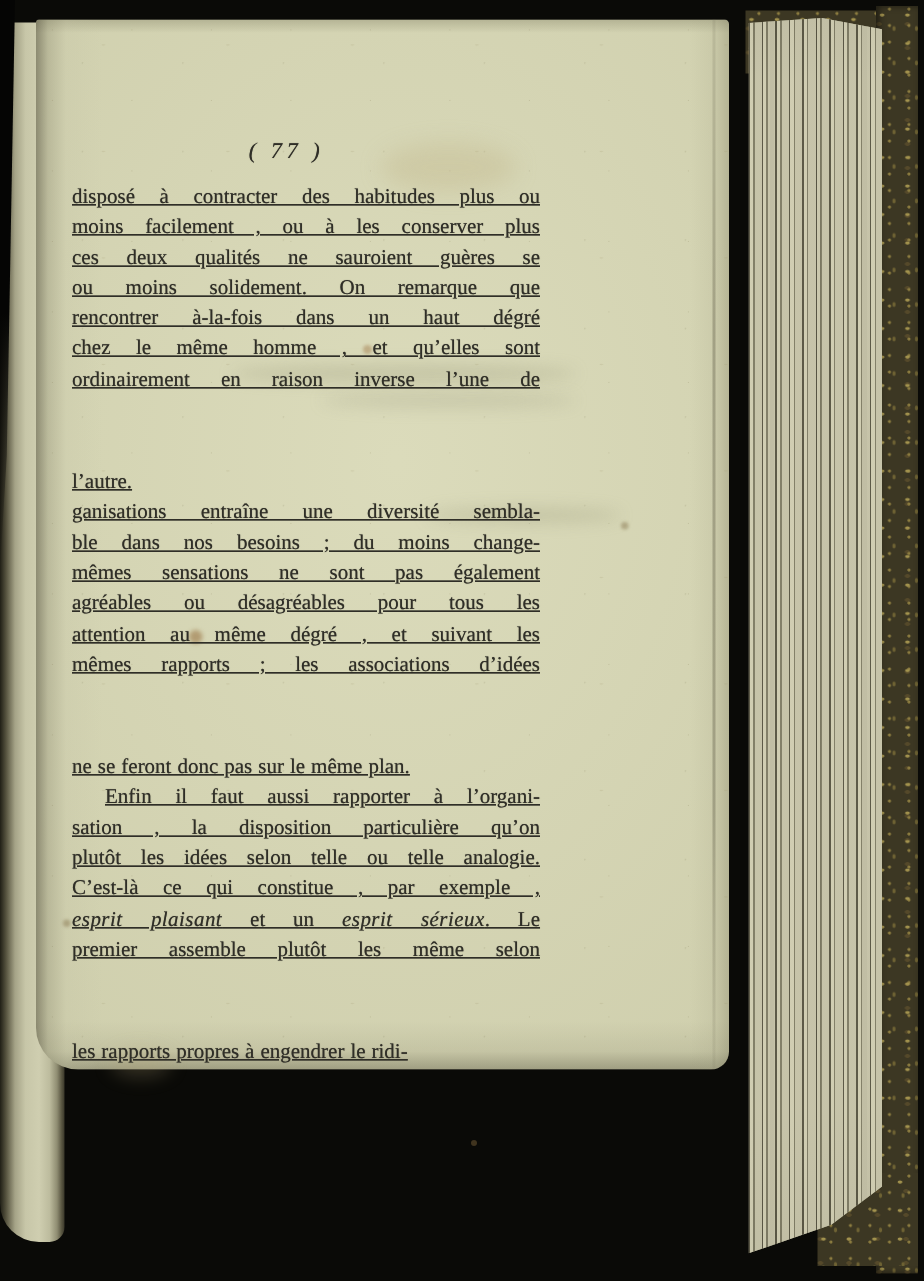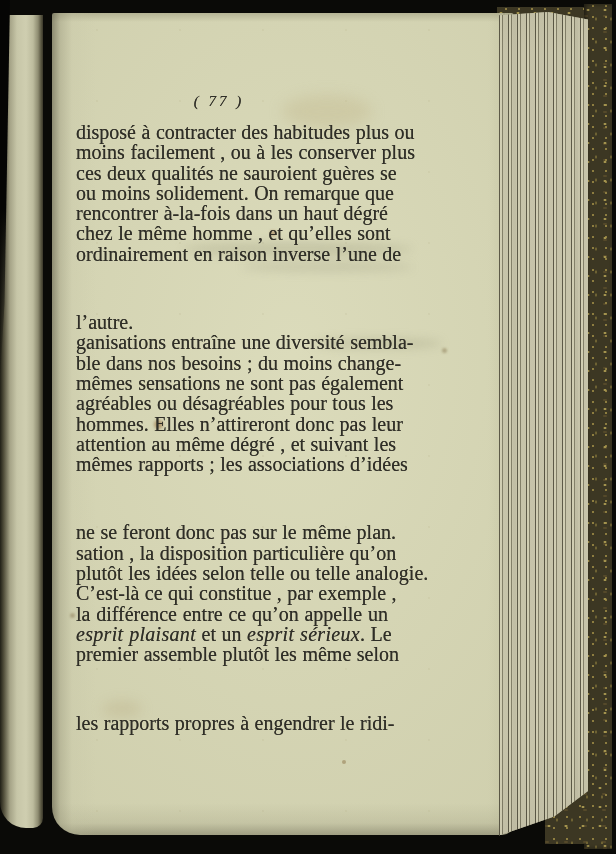--- a/index.html
+++ b/index.html
@@ -22,21 +22,21 @@
       radial-gradient(2px 3px at 12px 15px,#6e6233 40%,transparent 66%),
       radial-gradient(2px 2px at 9px 2px,#8d7d40 40%,transparent 62%),
       radial-gradient(3px 2px at 2px 12px,#55492a 50%,transparent 72%);
     background-size:17px 19px,15px 23px,13px 11px,19px 16px;}
   .marble-top{position:absolute;left:497px;top:7px;width:115px;height:42px;z-index:2;}
   .cover-strip{position:absolute;left:584px;top:4px;width:28px;height:845px;z-index:2;
     box-shadow:inset 2px 0 4px rgba(0,0,0,.5);}
   .marble-bottom{position:absolute;left:545px;top:782px;width:67px;height:62px;z-index:3;}
 
   
-  .page{position:absolute;left:52px;top:13px;width:462px;height:822px;z-index:3;
+  .page{position:absolute;left:24px;top:13px;width:462px;height:700px;z-index:3;
     background-color:#d7d7b5;
     background-image:
       radial-gradient(1px 1px at 11px 7px,rgba(110,100,60,.20) 50%,transparent 55%),
       radial-gradient(1px 1px at 31px 29px,rgba(90,85,55,.16) 50%,transparent 55%),
       radial-gradient(2px 1px at 45px 17px,rgba(160,150,110,.22) 50%,transparent 62%),
       linear-gradient(90deg,rgba(84,81,62,.55) 0,rgba(140,138,112,.35) 8px,rgba(190,189,160,.18) 20px,rgba(0,0,0,0) 44px),
       linear-gradient(270deg,rgba(120,117,90,.32) 0,rgba(160,158,128,.16) 10px,rgba(0,0,0,0) 26px),
       linear-gradient(180deg,rgba(130,128,100,.38) 0,rgba(0,0,0,0) 9px),
       linear-gradient(0deg,rgba(110,108,85,.5) 0,rgba(150,148,120,.22) 12px,rgba(0,0,0,0) 32px),
       radial-gradient(90% 80% at 52% 42%,rgba(255,255,240,.10),rgba(150,148,115,.14));
@@ -52,23 +52,23 @@
       repeating-linear-gradient(90deg,rgba(82,79,62,.9) 0 1px,rgba(210,207,180,.9) 1px 3px,rgba(120,117,95,.85) 3px 4px,rgba(199,196,170,.9) 4px 9px),
       repeating-linear-gradient(90deg,rgba(0,0,0,0) 0 14px,rgba(70,67,52,.45) 14px 17px,rgba(0,0,0,0) 17px 31px),
       linear-gradient(180deg,rgba(40,38,28,.3),rgba(0,0,0,0) 5%,rgba(0,0,0,0) 88%,rgba(40,38,28,.35));
     clip-path:polygon(0 0.4%,55% 0,100% 0.9%,100% 94.3%,62% 97.4%,0 99.7%);}
 
   
   .header{position:relative;text-align:center;margin:0 26px 12px 0;
     font-size:15px;letter-spacing:3px;color:#2f2e27;font-style:italic;
     text-shadow:0 0 .5px rgba(47,46,39,.8);}
   .text-block{position:absolute;left:24px;top:80px;width:312px;color:#2f2e27;}
-  .line{font-size:20px;line-height:20.3px;white-space:nowrap;
+  .line{font-size:14px;line-height:20.3px;white-space:nowrap;
     text-align:justify;text-align-last:justify;word-spacing:.5px;
-    text-shadow:0 0 .5px rgba(47,46,39,.75);}
+    text-shadow:0 0 .5px rgba(47,46,39,.75);text-decoration:underline;}
   .line.indent{padding-left:22px;}
   .line.end{text-align-last:left;margin-top:48px;}
   .it{font-style:italic;letter-spacing:.3px;}
 
   
   .stain{position:absolute;border-radius:50%;pointer-events:none;}
   .s1{left:230px;top:82px;width:90px;height:33px;background:rgba(190,175,130,.30);filter:blur(7px);}
   .s2{left:130px;top:230px;width:230px;height:12px;background:rgba(152,152,122,.32);filter:blur(5px);}
   .s3{left:190px;top:249px;width:170px;height:10px;background:rgba(152,152,122,.26);filter:blur(5px);}
   .s4{left:260px;top:325px;width:130px;height:11px;background:rgba(150,150,118,.28);filter:blur(5px);}
@@ -108,28 +108,27 @@
         <div class="line">ces deux qualités ne sauroient guères se</div>
         <div class="line">ou moins solidement. On remarque que</div>
         <div class="line">rencontrer à-la-fois dans un haut dégré</div>
         <div class="line">chez le même homme , et qu’elles sont</div>
         <div class="line">ordinairement en raison inverse l’une de</div>
         <div class="line end">l’autre.</div>
         <div class="line">ganisations entraîne une diversité sembla-</div>
         <div class="line">ble dans nos besoins ; du moins change-</div>
         <div class="line">mêmes sensations ne sont pas également</div>
         <div class="line">agréables ou désagréables pour tous les</div>
-        <div class="line">hommes. Elles n’attireront donc pas leur</div>
         <div class="line">attention au même dégré , et suivant les</div>
         <div class="line">mêmes rapports ; les associations d’idées</div>
         <div class="line end">ne se feront donc pas sur le même plan.</div>
+        <div class="line indent">Enfin il faut aussi rapporter à l’organi-</div>
         <div class="line">sation , la disposition particulière qu’on</div>
         <div class="line">plutôt les idées selon telle ou telle analogie.</div>
         <div class="line">C’est-là ce qui constitue , par exemple ,</div>
-        <div class="line">la différence entre ce qu’on appelle un</div>
         <div class="line"><span class="it">esprit plaisant</span><span> et un </span><span class="it">esprit sérieux</span><span>. Le</span></div>
         <div class="line">premier assemble plutôt les même selon</div>
         <div class="line end">les rapports propres à engendrer le ridi-</div>
       </div>
   </div>
 
   <div class="fore-edge"></div>
   <div class="left-black"></div>
 </div>
 

